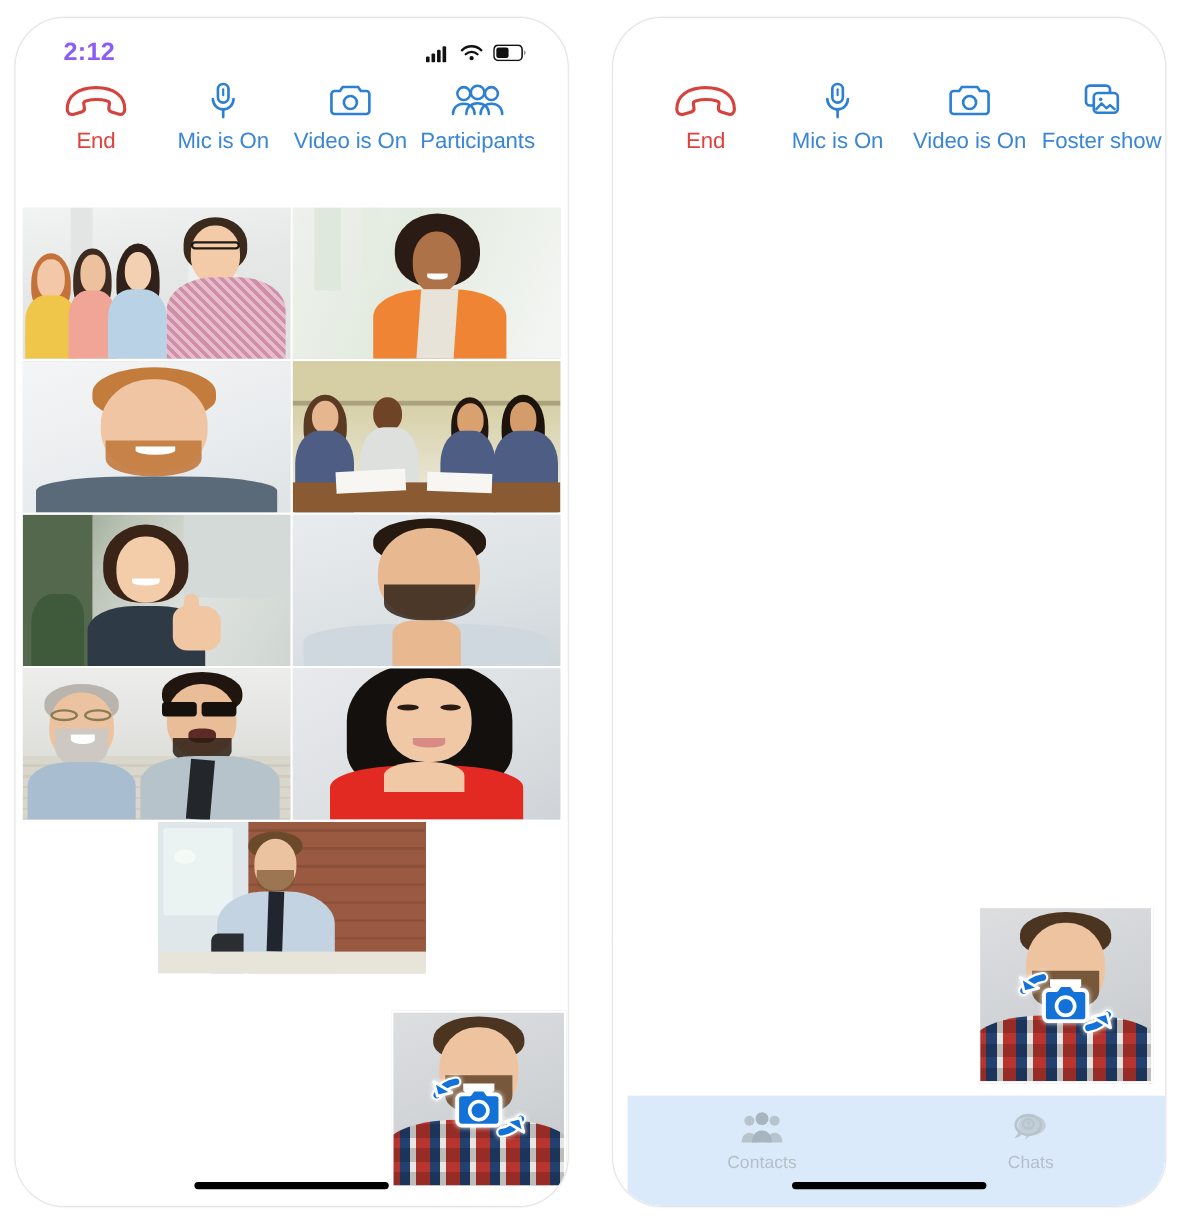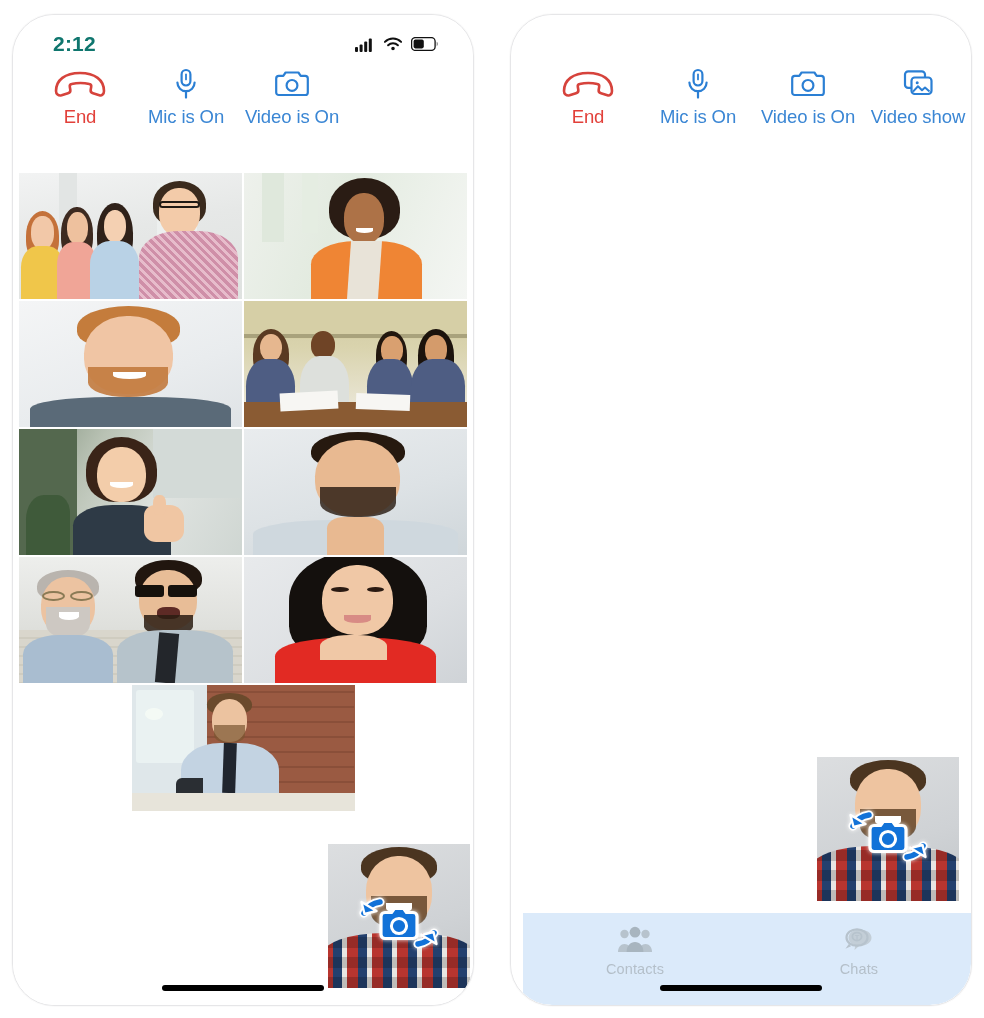--- a/index.html
+++ b/index.html
@@ -31,21 +31,21 @@
   }
 
   
   .statusbar {
     position: absolute; top: 0; left: 0; right: 0; height: 48px;
     display: flex; align-items: center; justify-content: space-between;
     padding: 10px 34px 0 40px;
     z-index: 40;
   }
   .clock {
-    font-size: 21px; font-weight: bold; color: #0f766e;
+    font-size: 21px; font-weight: bold; color: #8b5cf6;
     letter-spacing: .2px; font-family: "Liberation Sans", sans-serif;
   }
   .status-icons { display: flex; align-items: center; gap: 8px; }
 
   
   .toolbar {
     position: absolute; top: 52px; left: 0; right: 0;
     height: 80px;
     display: flex; align-items: flex-start;
     z-index: 35; background: #fff;
@@ -210,20 +210,33 @@
         <div class="tb-item">
           <span class="tb-icon">
             <svg width="36" height="30" viewBox="0 0 36 30">
               <path d="M2.2 9.4a2.6 2.6 0 0 1 2.6-2.6h4.5l2.3-3.3h12.8l2.3 3.3h4.5a2.6 2.6 0 0 1 2.6 2.6v14A2.6 2.6 0 0 1 31.2 26H4.8a2.6 2.6 0 0 1-2.6-2.6z" fill="none" stroke="#2b7fd4" stroke-width="2.2" stroke-linejoin="round"></path>
               <circle cx="18" cy="16.4" r="5.4" fill="none" stroke="#2b7fd4" stroke-width="2.2"></circle>
             </svg>
           </span>
           <span class="tb-label">Video is On</span>
         </div>
 
+        <div class="tb-item">
+          <span class="tb-icon">
+            <svg width="46" height="30" viewBox="0 0 46 30">
+              <circle cx="11.5" cy="9" r="5.4" fill="none" stroke="#2b7fd4" stroke-width="2.1"></circle>
+              <path d="M2.5 26c0-5.4 4-8.6 9-8.6s9 3.2 9 8.6" fill="none" stroke="#2b7fd4" stroke-width="2.1" stroke-linecap="round"></path>
+              <circle cx="23" cy="8" r="5.6" fill="none" stroke="#2b7fd4" stroke-width="2.1"></circle>
+              <path d="M13.6 26c0-5.7 4.2-9 9.4-9s9.4 3.3 9.4 9" fill="none" stroke="#2b7fd4" stroke-width="2.1" stroke-linecap="round"></path>
+              <circle cx="34.5" cy="9" r="5.4" fill="none" stroke="#2b7fd4" stroke-width="2.1"></circle>
+              <path d="M25.5 26c0-5.4 4-8.6 9-8.6s9 3.2 9 8.6" fill="none" stroke="#2b7fd4" stroke-width="2.1" stroke-linecap="round"></path>
+            </svg>
+          </span>
+          <span class="tb-label">Participants</span>
+        </div>
 
         <div class="tb-item">
           
           
         </div>
       </div>
 
       <div class="grid-area">
         <div class="vgrid">
 
@@ -444,21 +457,21 @@
 
         <div class="tb-item">
           <span class="tb-icon">
             <svg width="34" height="30" viewBox="0 0 34 30">
               <rect x="4" y="2.4" width="20" height="16.5" rx="3.2" fill="none" stroke="#2b7fd4" stroke-width="2.2"></rect>
               <rect x="10.5" y="8.5" width="20" height="16.5" rx="3.2" fill="#fff" stroke="#2b7fd4" stroke-width="2.2"></rect>
               <circle cx="16.2" cy="13.8" r="1.5" fill="#2b7fd4"></circle>
               <path d="M12 22.6l5-5.4 4 4 3-2.6 4.5 4" fill="none" stroke="#2b7fd4" stroke-width="2" stroke-linejoin="round"></path>
             </svg>
           </span>
-          <span class="tb-label">Video show</span>
+          <span class="tb-label">Foster show</span>
         </div>
       </div>
 
 
       <div class="white-pad"></div>
 
       <div class="selfview">
         <div class="ph">
           <div class="bg" style="background:linear-gradient(160deg,#dcdee0 0%,#cfd2d5 60%,#c2c6c9 100%)"></div>
           <div class="hair" style="left:23%;top:2%;width:54%;height:26%;background:#4b3520"></div>

